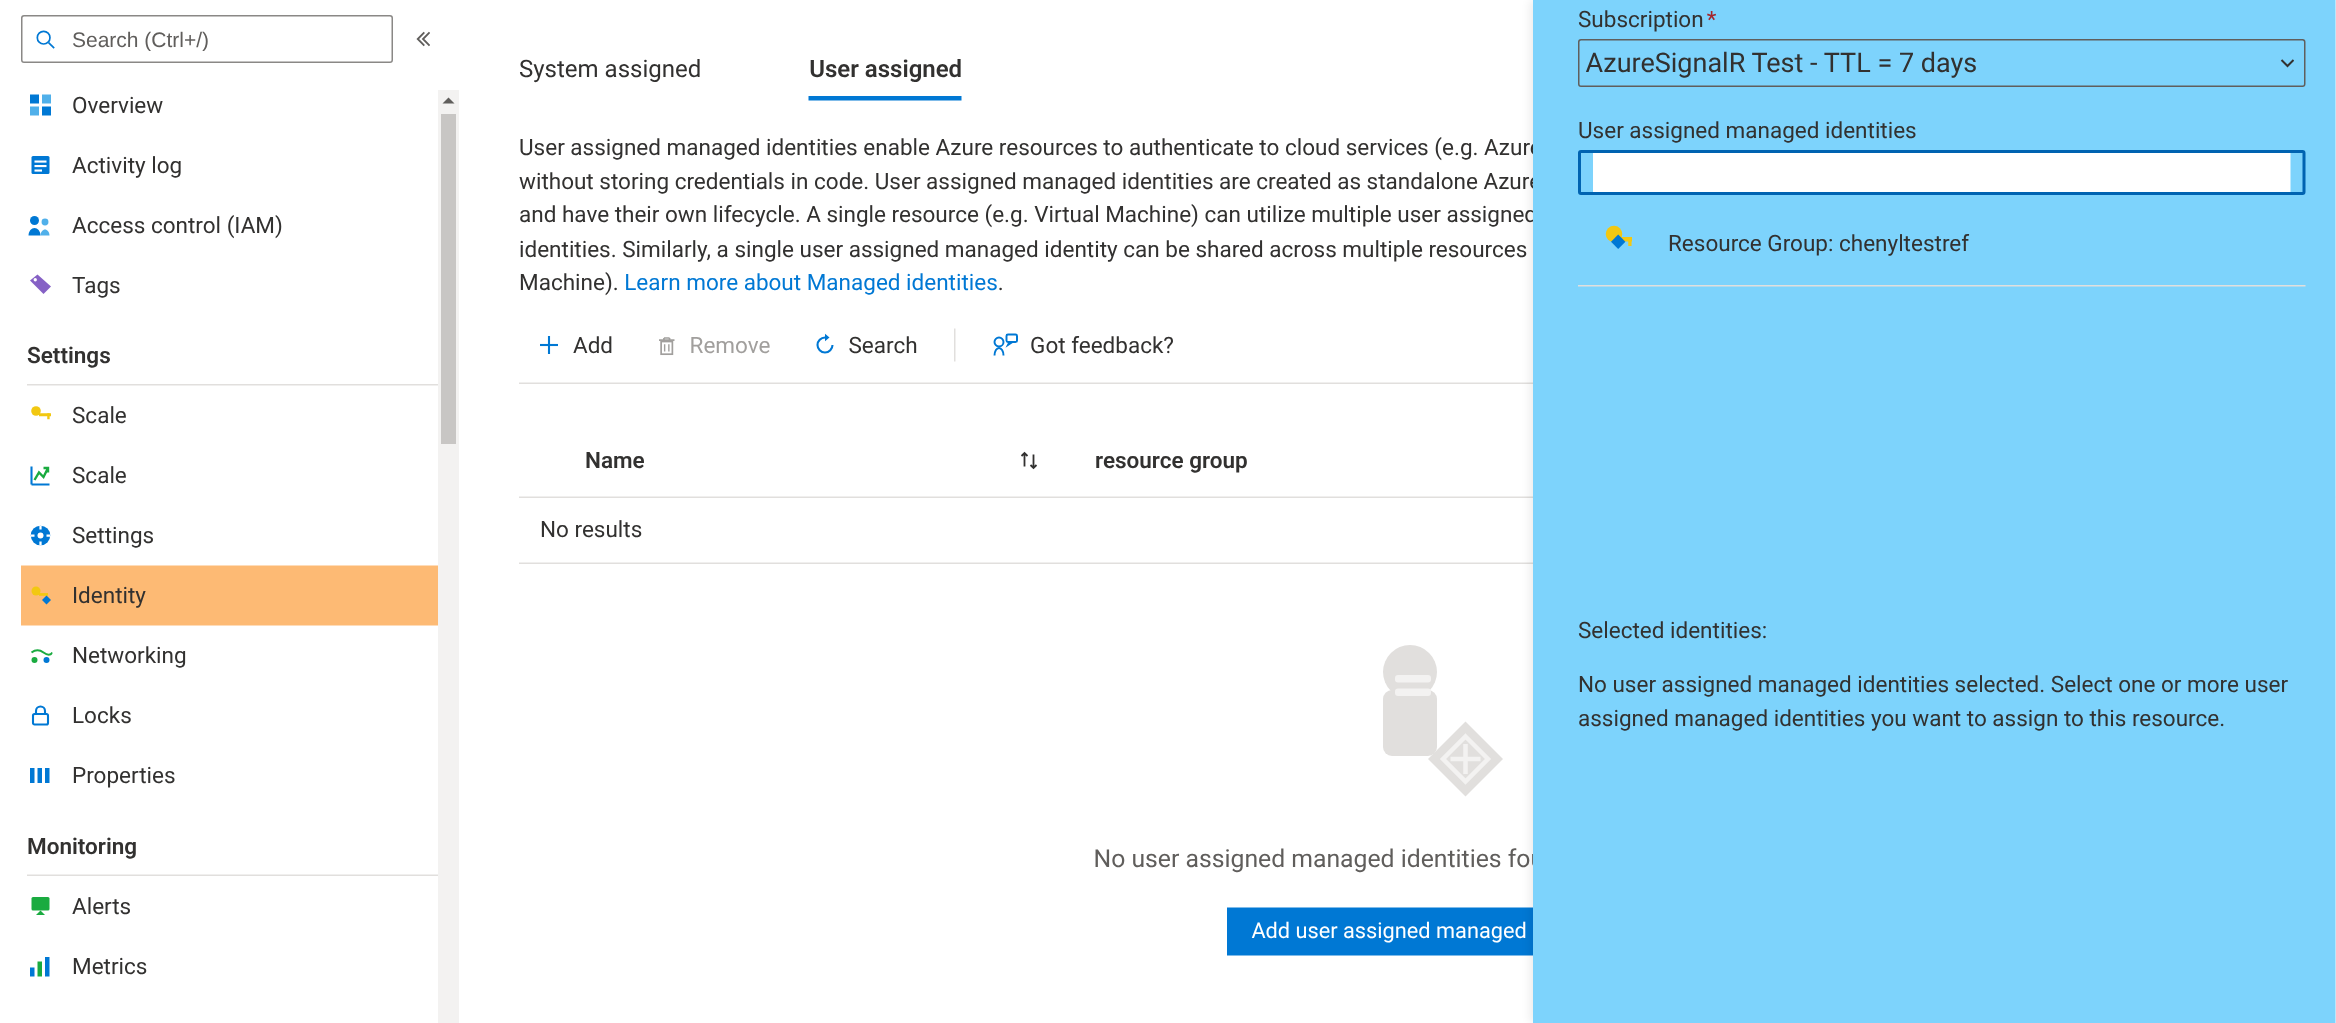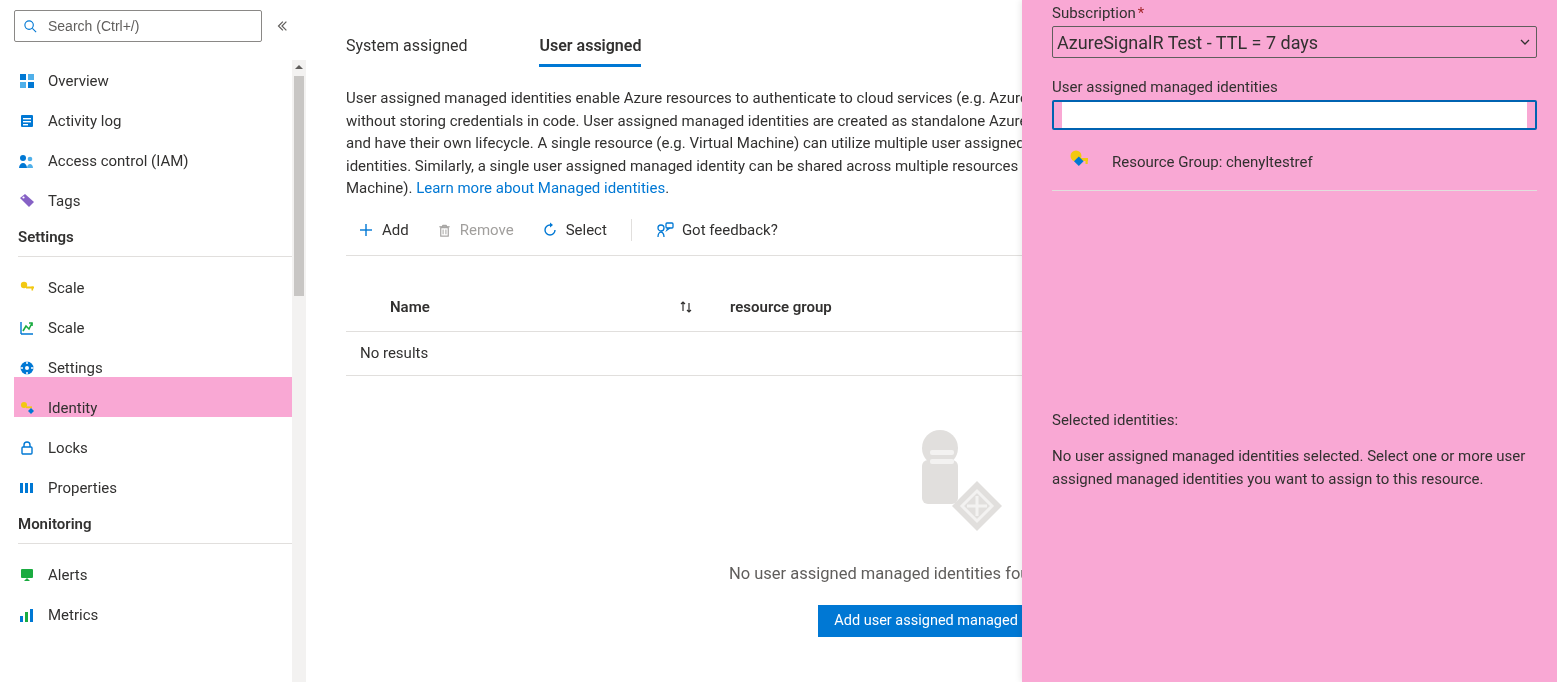--- a/index.html
+++ b/index.html
@@ -57,29 +57,29 @@
     width: 20px; height: 20px;
     display: flex; align-items: center; justify-content: center;
     cursor: pointer;
     color: var(--text-muted);
   }
 
   .nav-scroll { flex: 1; overflow: hidden; padding-left: 14px; padding-right: 0; }
   .nav-item {
     height: 40px;
     display: flex;
-    align-items: flex-end;
+    align-items: center;
     gap: 12px;
     padding: 0 18px 0 4px;
     cursor: pointer;
     font-size: 15px;
     color: var(--text);
   }
   .nav-item .icon-slot { width: 18px; height: 18px; display: flex; align-items: center; justify-content: center; }
-  .nav-item.selected { background: #f9a8d4; }
+  .nav-item.selected { background: #fdba74; }
   .nav-section {
     font-size: 15px;
     font-weight: 600;
     color: var(--text);
     padding: 18px 14px 6px 4px;
   }
   .nav-divider { height: 1px; background: #e1dfdd; margin: 4px 14px 0 4px; }
 
   .sidebar-scrollbar {
     position: absolute;
@@ -186,21 +186,21 @@
     display: inline-flex; align-items: center;
     font-size: 14.5px;
     cursor: pointer;
   }
 
   
   .panel {
     position: absolute;
     top: 0; right: 0; bottom: 0;
     width: 535px;
-    background: #f9a8d4;
+    background: #7dd3fc;
     box-shadow: -2px 0 6px rgba(0,0,0,0.08);
     padding: 4px 20px 0 30px;
     display: flex; flex-direction: column;
   }
   .field-label { font-size: 15px; color: var(--text); }
   .req { color: #a4262c; margin-left: 2px; }
   .select-box {
     margin-top: 4px;
     border: 1px solid #605e5c;
     height: 32px; border-radius: 2px;
@@ -338,20 +338,30 @@
       </div>
       <div class="nav-item selected">
         <span class="icon-slot">
           <svg width="16" height="16" viewBox="0 0 16 16">
               <circle cx="5" cy="5" r="3" fill="#f2c811"></circle>
               <rect x="7" y="6.4" width="6" height="1.8" fill="#f2c811"></rect>
               <path d="M9 11 L12 8 L15 11 L12 14 Z" fill="#0078d4"></path>
             </svg>
         </span>
         <span>Identity</span>
+      </div>
+      <div class="nav-item">
+        <span class="icon-slot">
+          <svg width="16" height="16" viewBox="0 0 16 16">
+              <path d="M2 6 Q6 3 10 6 T16 6" stroke="#1aab40" stroke-width="1.4" fill="none"></path>
+              <circle cx="4" cy="11" r="2" fill="#1aab40"></circle>
+              <circle cx="12" cy="11" r="2" fill="#0078d4"></circle>
+            </svg>
+        </span>
+        <span>Networking</span>
       </div>
       <div class="nav-item">
         <span class="icon-slot">
           <svg width="16" height="16" viewBox="0 0 16 16">
               <rect x="3" y="7" width="10" height="7" rx="1" fill="none" stroke="#0078d4" stroke-width="1.4"></rect>
               <path d="M5 7 V5 a3 3 0 0 1 6 0 V7" fill="none" stroke="#0078d4" stroke-width="1.4"></path>
             </svg>
         </span>
         <span>Locks</span>
       </div>
@@ -436,21 +446,21 @@
         </span>
         <span>Remove</span>
       </div>
       <div class="tbtn">
         <span>
           <svg width="16" height="16" viewBox="0 0 16 16">
               <path d="M13 8 A5 5 0 1 1 8 3" fill="none" stroke="#0078d4" stroke-width="1.4"></path>
               <path d="M8 0.5 L8 5.5 L11 3 Z" fill="#0078d4"></path>
             </svg>
         </span>
-        <span>Select</span>
+        <span>Search</span>
       </div>
       <div class="sep"></div>
       <div class="tbtn">
         <span>
           <svg width="18" height="16" viewBox="0 0 18 16">
               <circle cx="5" cy="6" r="3" fill="none" stroke="#0078d4" stroke-width="1.3"></circle>
               <path d="M2 15c0-3 1.5-5 3-5s3 2 3 5" fill="none" stroke="#0078d4" stroke-width="1.3"></path>
               <rect x="10" y="1" width="7" height="5" rx="1" fill="none" stroke="#0078d4" stroke-width="1.3"></rect>
               <path d="M12 6 l-1 2 l3 -2" fill="none" stroke="#0078d4" stroke-width="1.3"></path>
             </svg>

